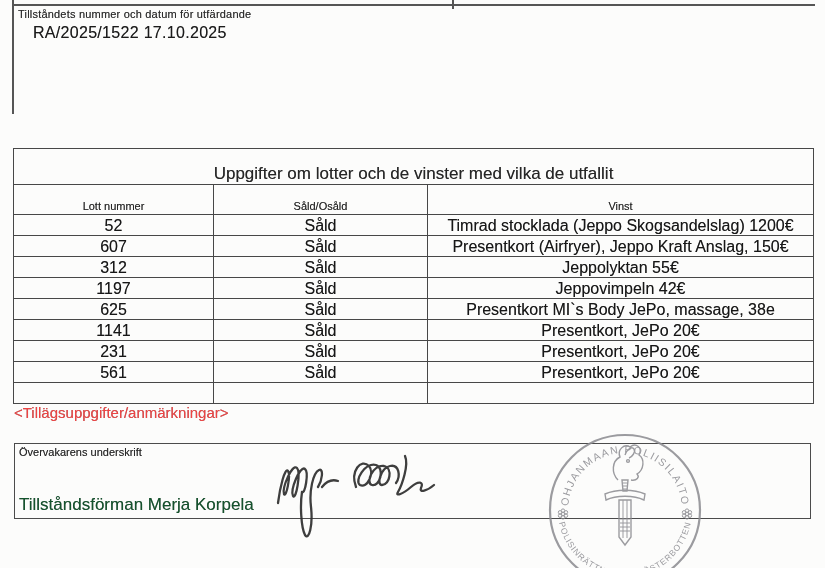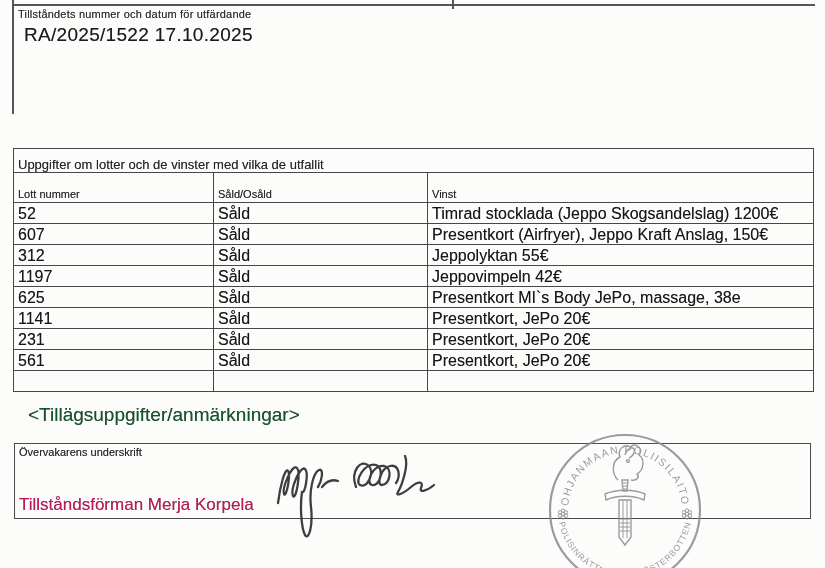--- a/index.html
+++ b/index.html
@@ -1,51 +1,51 @@
 <!DOCTYPE html>
 <html><head>
 <meta charset="utf-8">
 <style>
   * { margin:0; padding:0; box-sizing:border-box; }
   html,body { width:825px; height:568px; }
   body { font-family:"Liberation Sans","DejaVu Sans",sans-serif; background:#ffffff; }
   .page {
     position:relative; width:825px; height:568px; overflow:hidden;
-    background:#fcfcfb; color:#1d1d1d;
+    background:#fcfcfb; color:#1d1d1d;text-align:center;
   }
   .scan-text { text-shadow:0 0 .5px rgba(40,40,40,.55); }
 
   
   .top-hline { position:absolute; left:13px; top:4px; width:802px; height:2px; background:#555; }
   .top-vline { position:absolute; left:12px; top:0; width:2px; height:114px; background:#555; }
   .top-tick  { position:absolute; left:452px; top:0; width:2px; height:9px; background:#555; }
   .permit-label { position:absolute; left:18px; top:8px; font-size:11px; color:#2a2a2a; letter-spacing:.2px; }
-  .permit-value { position:absolute; left:24px; top:24px; font-size:19px; color:#1b1b1b; letter-spacing:.3px; }
+  .permit-value { position:absolute; left:33px; top:24px; font-size:16px; color:#1b1b1b; letter-spacing:.3px; }
 
   
   .lottery-table {
     position:absolute; left:13px; top:148px; width:800px;
     border-collapse:collapse; table-layout:fixed;
     border:1.5px solid #4a4a4a;
   }
   .lottery-table td { border:1px solid #474747; padding:0 4px; overflow:hidden; white-space:nowrap; }
-  .lottery-table .caption-row td { height:16px; font-size:13px; color:#262626; padding-top:8px; }
+  .lottery-table .caption-row td { height:16px; font-size:17px; color:#262626; padding-top:15px; }
   .lottery-table .header-row td { height:30px; font-size:11px; color:#262626; vertical-align:bottom; padding-bottom:2px; }
   .lottery-table .data-row td { height:21px; font-size:16px; color:#171717; line-height:19px; }
 
   
-  .additional-note { position:absolute; left:28px; top:404px; font-size:19px; color:#14532d; }
+  .additional-note { position:absolute; left:14px; top:404px; font-size:15px; color:#ef4444; }
 
   
   .sig-box {
     position:absolute; left:14px; top:443px; width:797px; height:76px;
     border:1.5px solid #4b4b4b; background:transparent;
   }
   .sig-label { position:absolute; left:4px; top:2px; font-size:11px; color:#272727; }
-  .sig-signer { position:absolute; left:4px; bottom:3px; font-size:17px; color:#be185d; }
+  .sig-signer { position:absolute; left:4px; bottom:3px; font-size:17px; color:#14532d; }
 
   .signature-svg { position:absolute; left:272px; top:441px; width:180px; height:102px; z-index:3; }
   .stamp-svg { position:absolute; left:546px; top:431px; width:158px; height:158px; z-index:2; opacity:.88; }
 </style>
 </head>
 <body>
 
 <div class="page">
 
   <div class="top-hline"></div>

